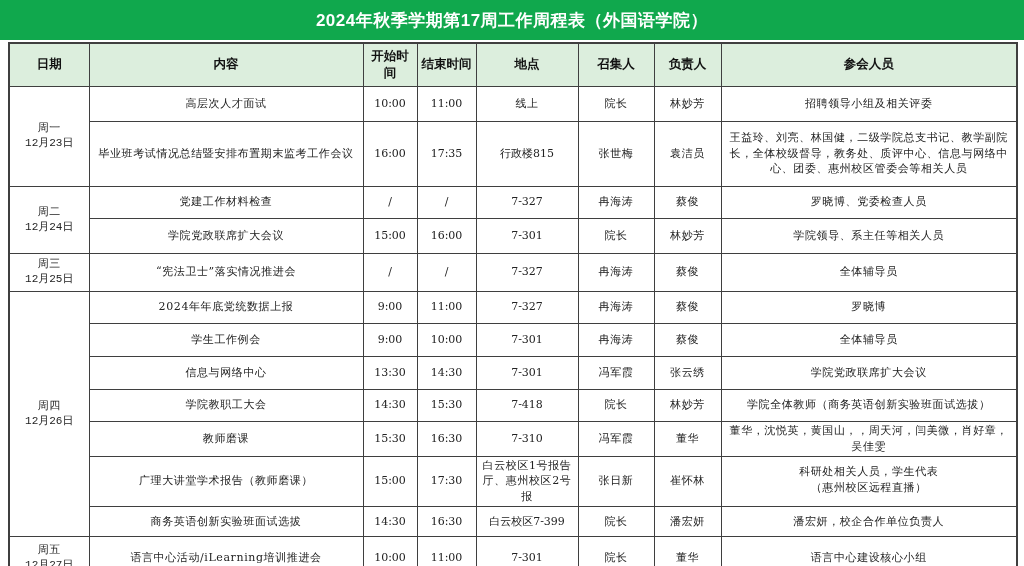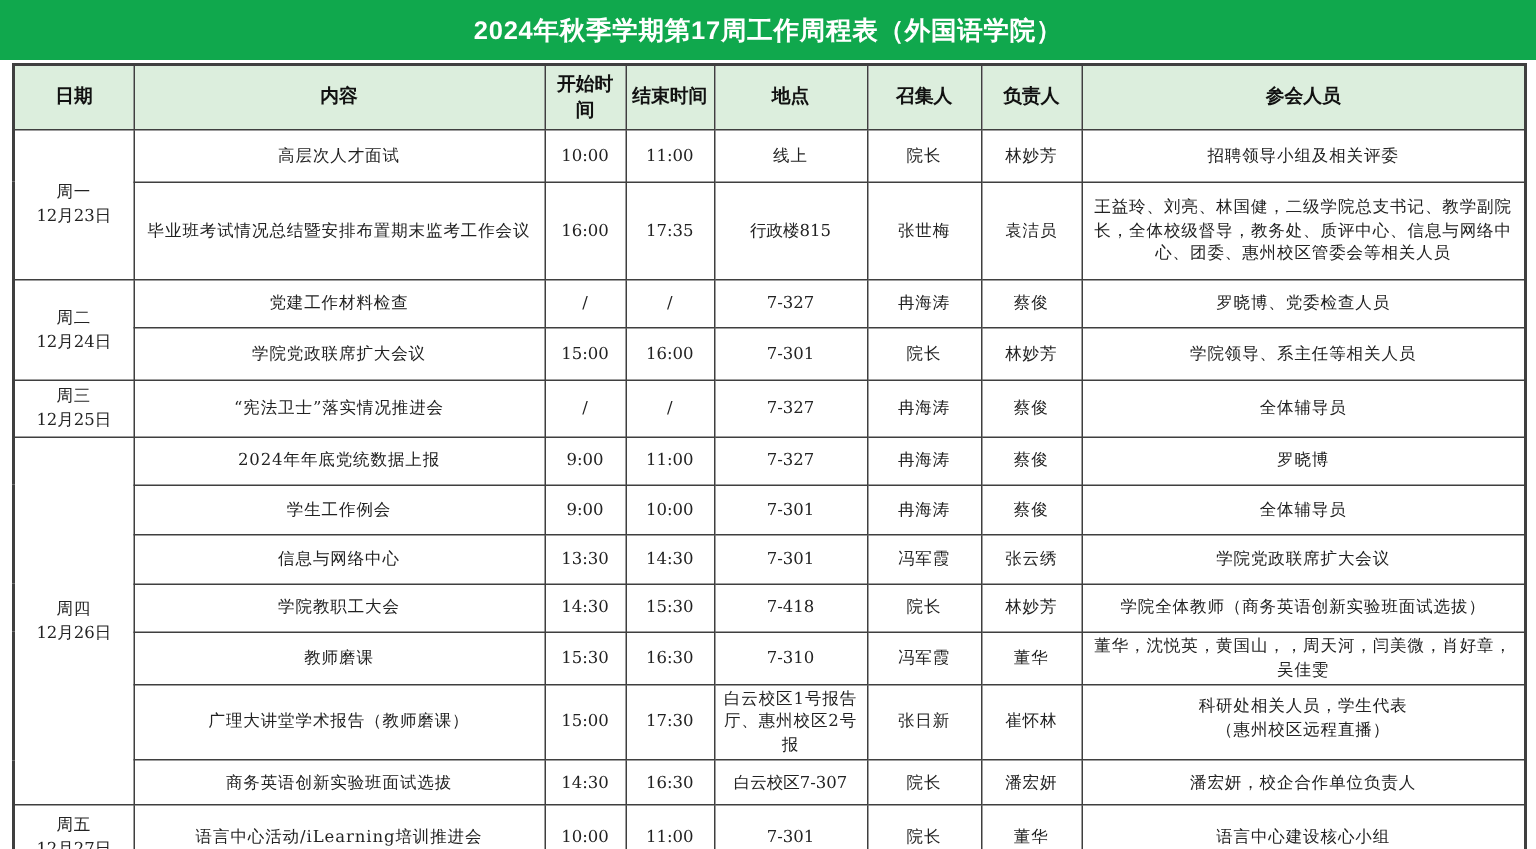--- a/index.html
+++ b/index.html
@@ -40,22 +40,22 @@
     font-family:"Liberation Sans","DejaVu Sans",sans-serif;
     font-weight:bold;font-size:12.5px;color:#111;
   }
   td{
     font-size:11px;color:#222;
     letter-spacing:.6px;
     line-height:1.45;
   }
   td.time{letter-spacing:0;}
   td.day{font-size:11px;}
-  td .day-week{display:block;}
-  td .day-date{display:block;letter-spacing:0;}
+  td .day-week{display:block;font-family:Liberation Serif, serif;}
+  td .day-date{display:block;letter-spacing:0;font-family:Liberation Mono, monospace;}
   td.pre{white-space:pre-line;font-family:Liberation Mono, monospace;}
 </style>
 </head>
 <body>
 
 <div class="page">
 
   <div class="title-bar">
     <div class="title">2024年秋季学期第17周工作周程表（外国语学院）</div>
   </div>
@@ -200,21 +200,21 @@
       <td>白云校区1号报告厅、惠州校区2号报</td>
       <td>张日新</td>
       <td>崔怀林</td>
       <td class="pre">科研处相关人员，学生代表
 （惠州校区远程直播）</td>
     </tr>
     <tr style="height:30px">
       <td>商务英语创新实验班面试选拔</td>
       <td class="time">14:30</td>
       <td class="time">16:30</td>
-      <td class="time">白云校区7-307</td>
+      <td class="time">白云校区7-399</td>
       <td>院长</td>
       <td>潘宏妍</td>
       <td>潘宏妍，校企合作单位负责人</td>
     </tr>
 
     <tr style="height:42px">
       <td class="day">
         <span class="day-week">周五</span>
         <span class="day-date">12月27日</span>
       </td>

